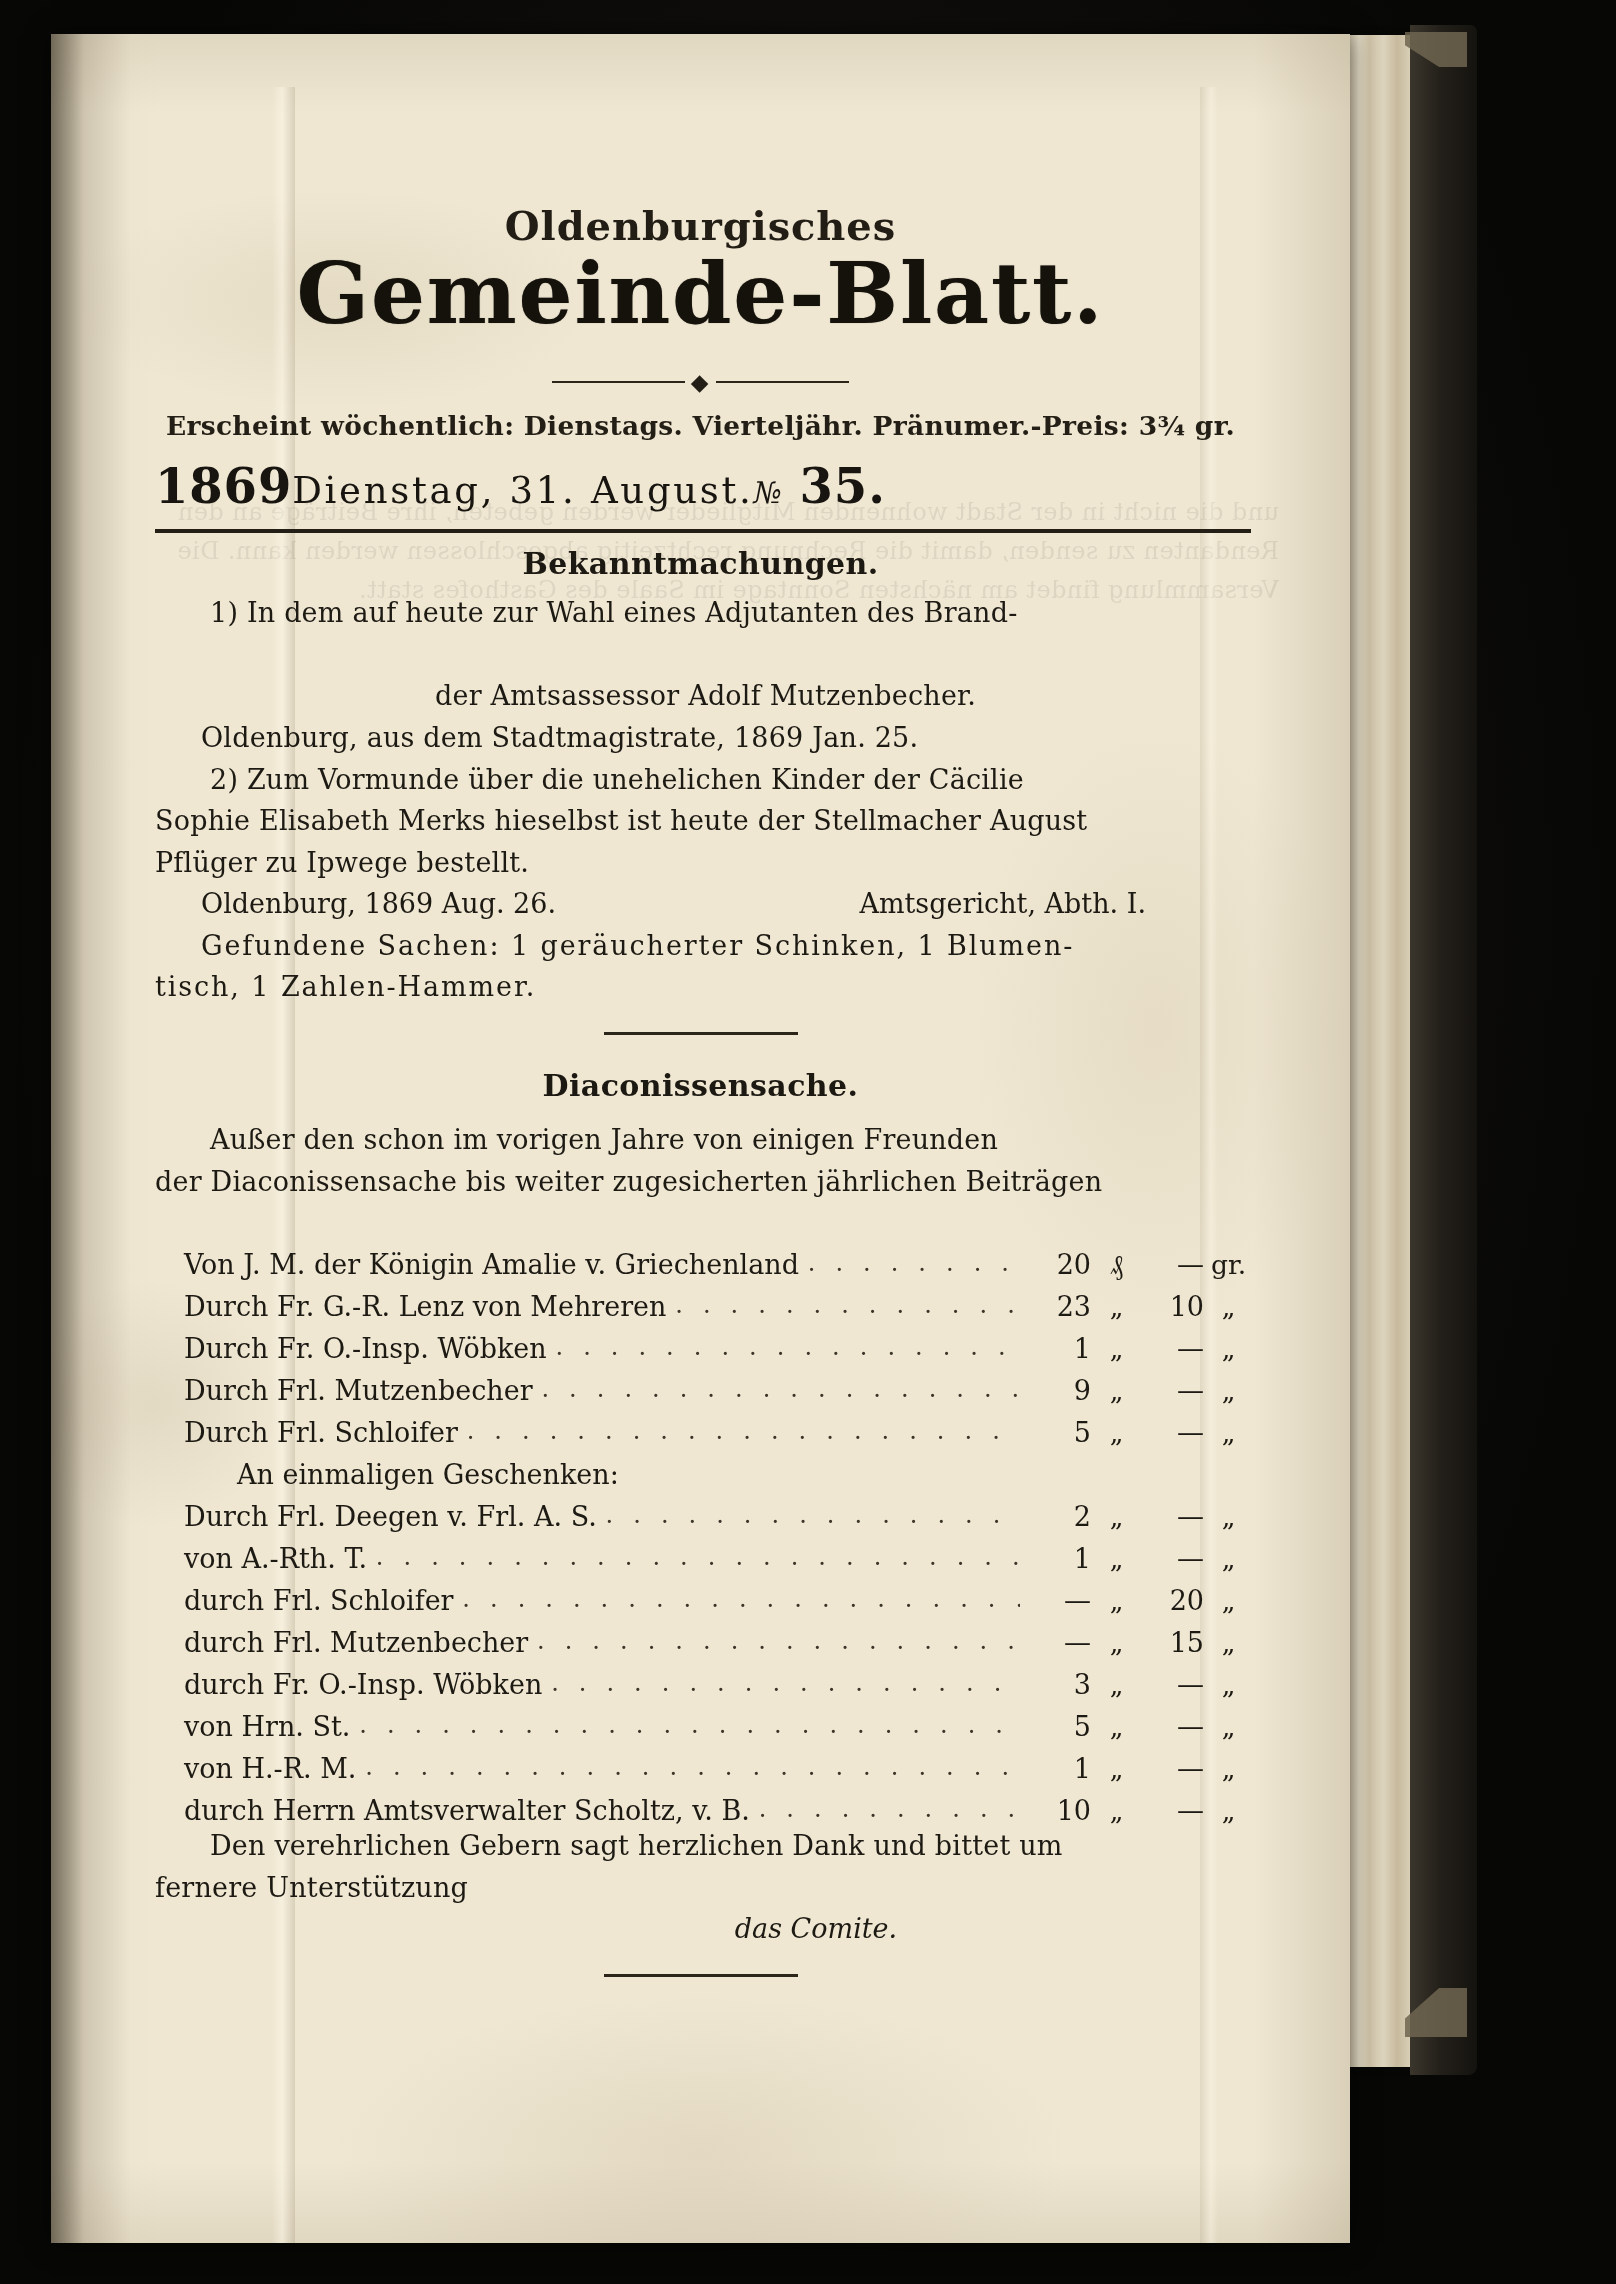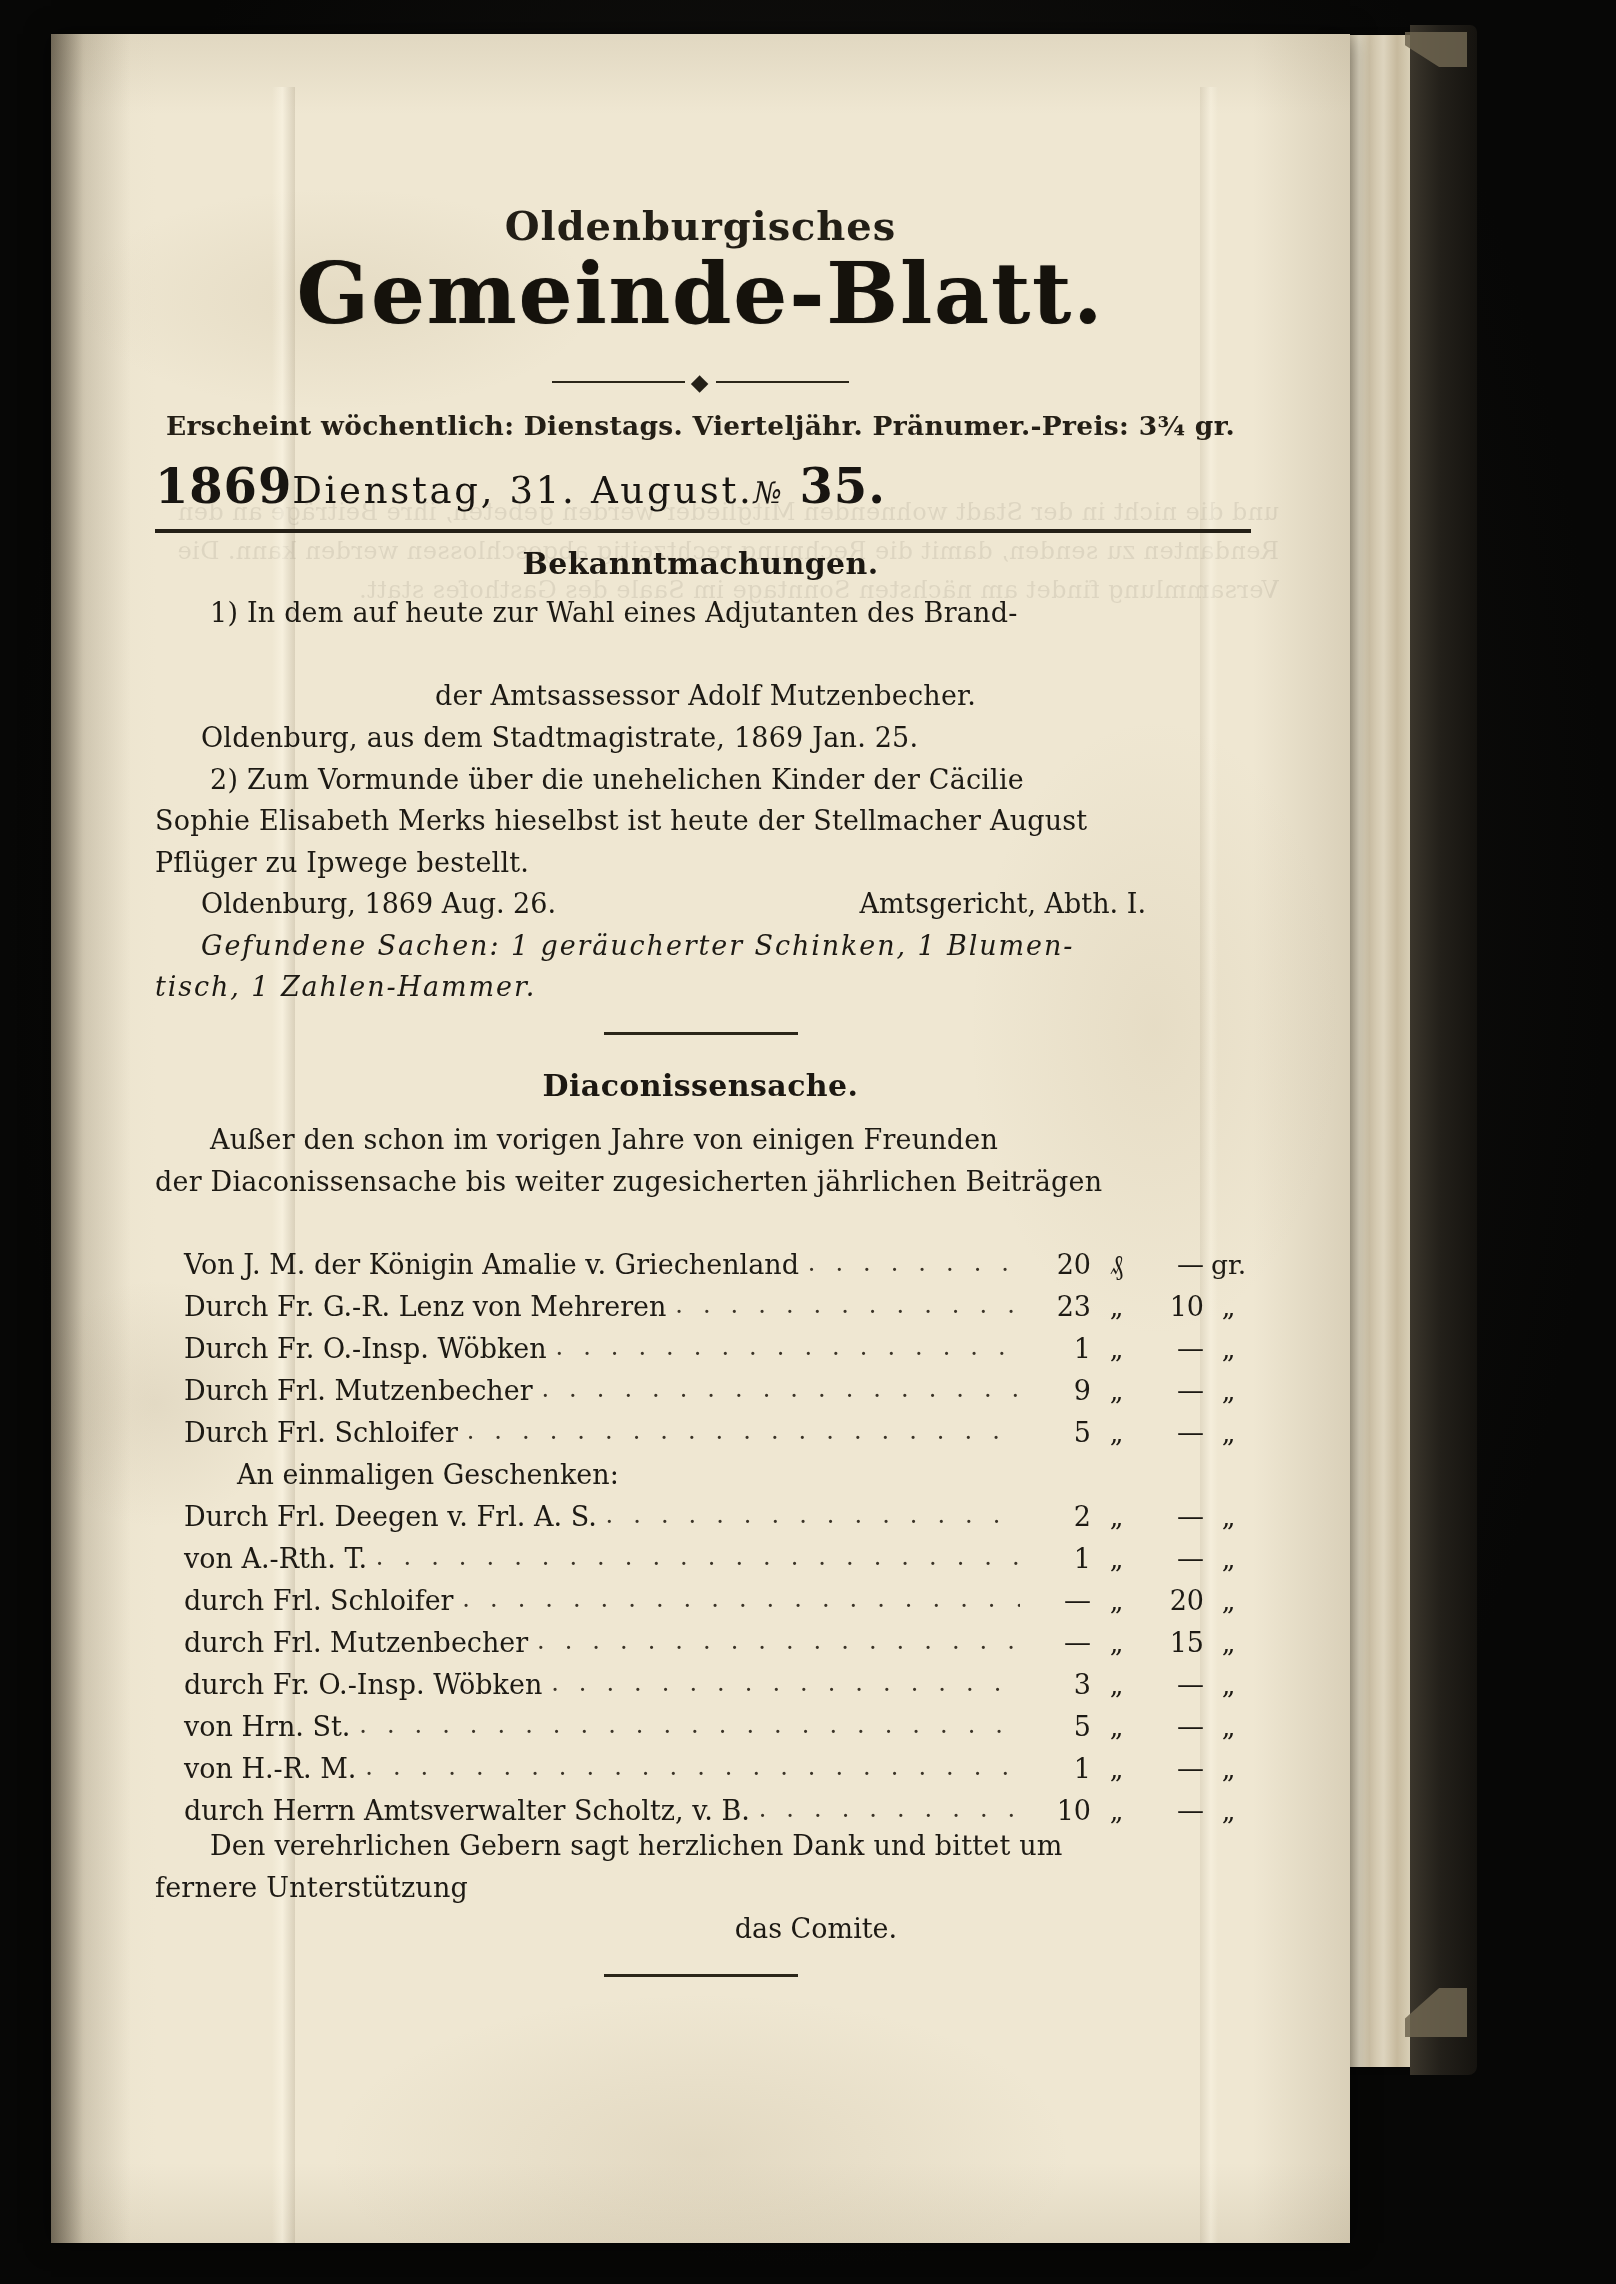--- a/index.html
+++ b/index.html
@@ -228,21 +228,21 @@
     left: 104px;
     width: 1101px;
     font-size: 27px;
     line-height: 42px;
     color: #1d1a14;
     text-align: left;
     letter-spacing: 0.2px;
   }
   .para .indent { display: inline-block; width: 55px; }
   .para.center { text-align: center; }
-  .para.spaced { letter-spacing: 1.9px; font-style: italic; }
+  .para.spaced { letter-spacing: 1.9px; }
 
   .lineflex {
     position: absolute;
     left: 104px;
     width: 1101px;
     display: flex;
     justify-content: space-between;
     font-size: 27px;
     line-height: 42px;
   }
@@ -299,20 +299,21 @@
   }
   .trow.subhead .label { padding-left: 53px; }
 
   .signature {
     position: absolute;
     left: 104px;
     width: 1101px;
     text-align: center;
     font-size: 27px;
     color: #1d1a14;
+    font-style: italic;
   }
 
   .shortrule {
     position: absolute;
     left: 50%;
     transform: translateX(-50%);
     width: 194px;
     height: 2.7px;
     background: #2b2619;
   }

